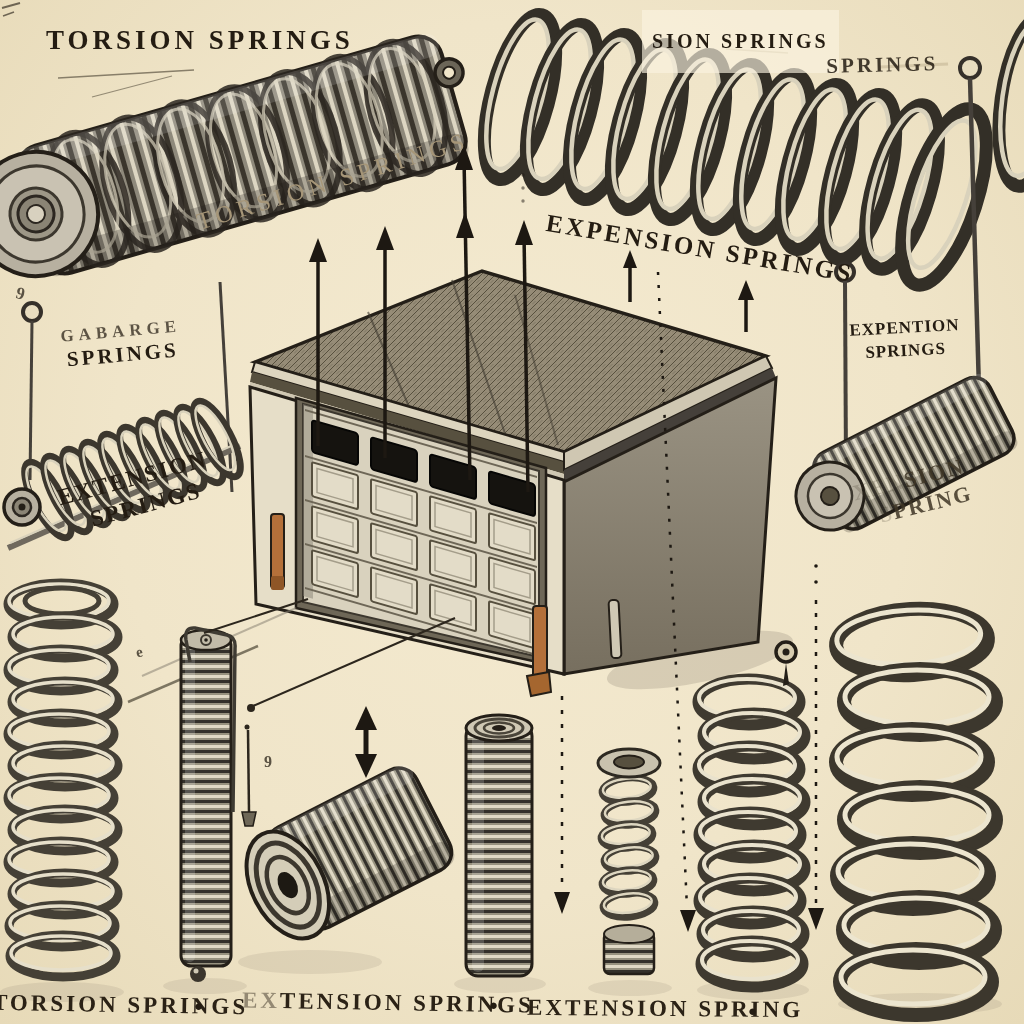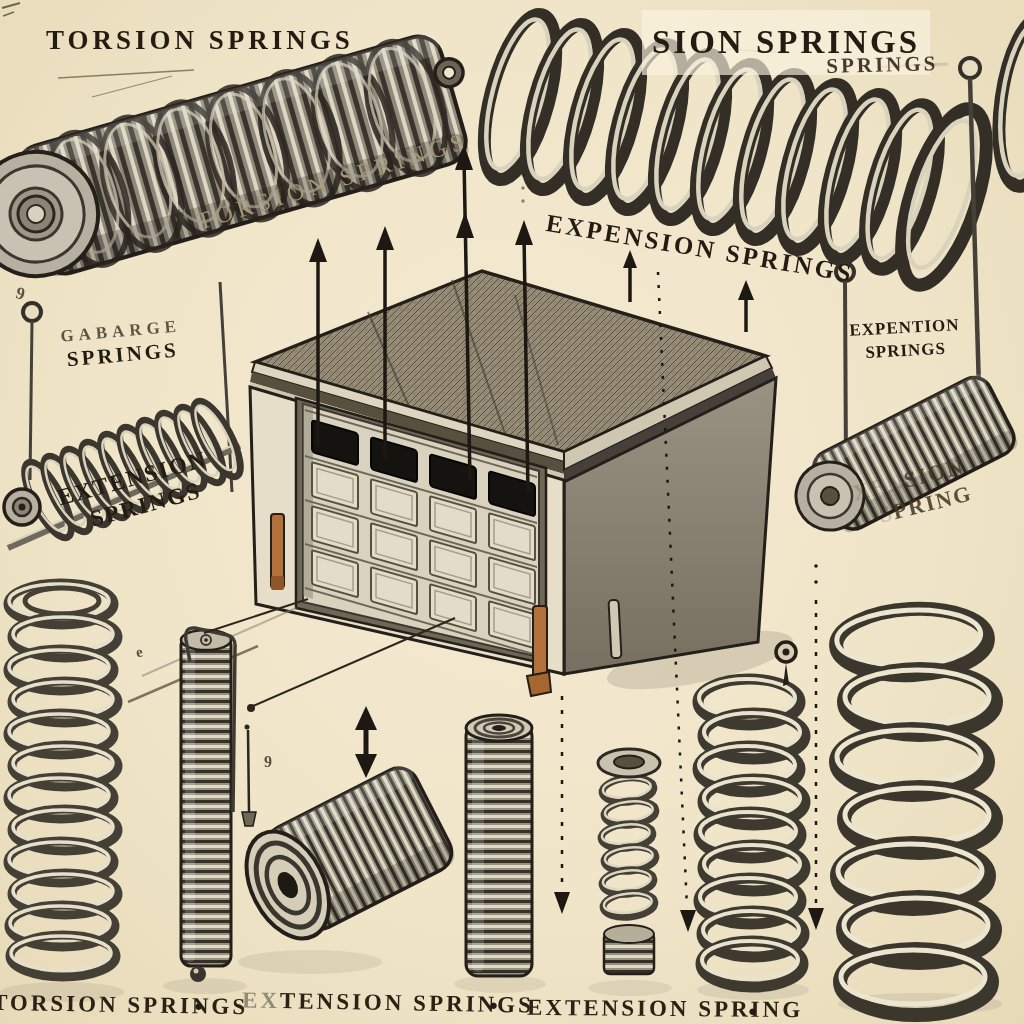--- a/index.html
+++ b/index.html
@@ -7,21 +7,21 @@
     position:relative;width:1024px;height:1024px;overflow:hidden;
     background:radial-gradient(ellipse at 50% 45%, #f4ead0 0%, #f0e5c9 55%, #e7dab8 100%);
     font-family:Liberation Serif, serif;
   }
   #art{position:absolute;left:0;top:0;}
   .lbl{
     position:absolute;font-weight:700;color:#241c12;white-space:nowrap;
     transform-origin:left top;line-height:1.25;
   }
   #lbl-tl{left:46px;top:24px;font-size:27px;letter-spacing:4px;}
-  #lbl-tc{left:642px;top:10px;font-size:33px;letter-spacing:3px;background:rgba(250,243,224,.65);padding:12px 10px;}
+  #lbl-tc{left:642px;top:10px;font-size:20px;letter-spacing:3px;background:rgba(250,243,224,.65);padding:19px 10px;}
   #lbl-tr{left:826px;top:53px;font-size:21px;letter-spacing:3px;opacity:.85;transform:rotate(-1.5deg);}
   #lbl-diag-torsion{left:193px;top:208px;font-size:24px;letter-spacing:5px;font-weight:400;color:#a69678;transform:rotate(-17deg);}
   #lbl-diag-expension{left:549px;top:207px;font-size:25px;letter-spacing:3px;transform:rotate(9.5deg);}
   #lbl-garage{left:58px;top:326px;text-align:center;width:124px;transform:rotate(-5deg);}
   #lbl-garage .l1{font-size:17px;letter-spacing:5px;opacity:.72;}
   #lbl-garage .l2{font-size:21px;letter-spacing:3px;}
   #lbl-ext-left{left:44px;top:488px;text-align:center;width:176px;transform:rotate(-15deg);font-size:23px;letter-spacing:2px;}
   #lbl-ext-left .l2{margin-left:12px;}
   #lbl-expention{left:845px;top:320px;text-align:center;width:118px;font-size:17px;letter-spacing:1px;transform:rotate(-3deg);line-height:1.35;}
   #lbl-faded{left:850px;top:480px;font-size:22px;letter-spacing:2px;color:#3f3626;opacity:.85;transform:rotate(-14deg);}

